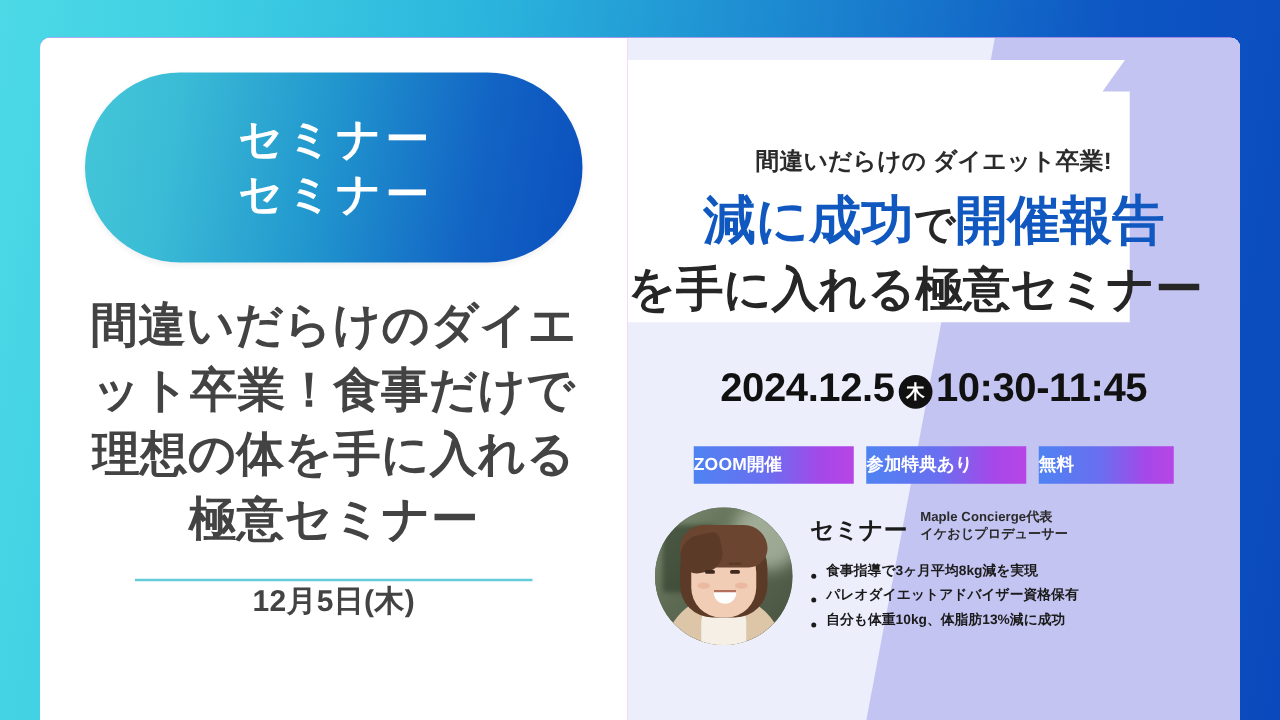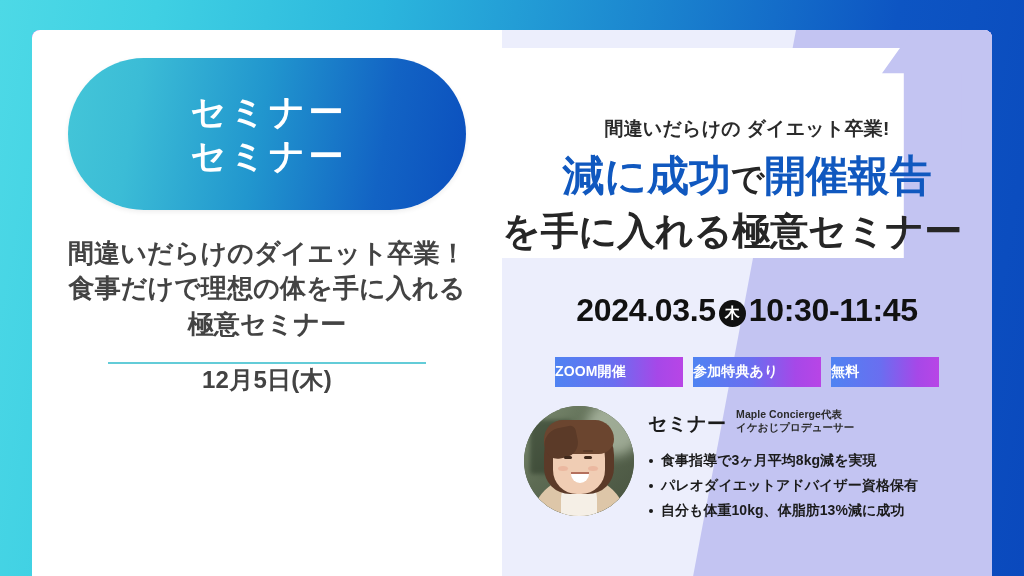--- a/index.html
+++ b/index.html
@@ -40,21 +40,21 @@
     box-shadow:0 2px 5px rgba(0,0,0,.07);
   }
   .pill-line{
     font-size:35px;font-weight:bold;
     letter-spacing:.10em;line-height:1.26;
     text-indent:.10em;
   }
 
   #left-title{
     margin:26px 4px 0 4px;
-    font-size:26px;font-weight:bold;
+    font-size:38px;font-weight:bold;
     line-height:1.36;
     color:#434343;
     text-align:center;
     letter-spacing:.005em;
   }
 
   #left-divider{
     width:318px;height:2px;
     margin:20px auto 0 auto;
     background:#63ccd8;
@@ -272,21 +272,21 @@
   .speaker-role{
     font-size:10.5px;font-weight:bold;color:#2b2b2b;
     letter-spacing:.005em;white-space:nowrap;
   }
   #speaker-bullets{
     list-style:none;margin:11px 0 0 0;padding:0;
   }
   #speaker-bullets li{
     position:relative;
     padding-left:13px;
-    font-size:14px;font-weight:bold;
+    font-size:11px;font-weight:bold;
     color:#1b1b1b;
     line-height:1.78;
     letter-spacing:.003em;
     white-space:nowrap;
   }
   #speaker-bullets li::before{
     content:"";
     position:absolute;left:1px;top:11px;
     width:4px;height:4px;border-radius:50%;
     background:#1b1b1b;
@@ -322,21 +322,21 @@
 
       <div id="flyer-kicker">間違いだらけの ダイエット卒業!</div>
 
       <div id="flyer-h1">
         <span class="hl-blue">減に成功</span><span class="hl-dark small">で</span><span class="hl-blue">開催報告</span>
       </div>
 
       <div id="flyer-h1-line2">を手に入れる極意セミナー</div>
 
       <div id="flyer-date">
-        <span>2024.03.5</span><span id="dow-badge">木</span><span>10:30-11:45</span>
+        <span>2024.12.5</span><span id="dow-badge">木</span><span>10:30-11:45</span>
       </div>
 
       <div id="badge-row">
         <div class="badge w1">ZOOM開催</div>
         <div class="badge w3">参加特典あり</div>
         <div class="badge w2">無料</div>
       </div>
 
       <div id="speaker">
 

